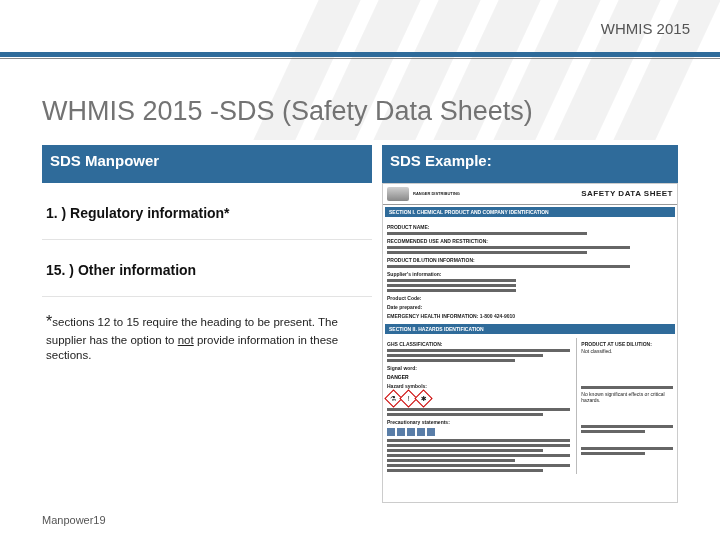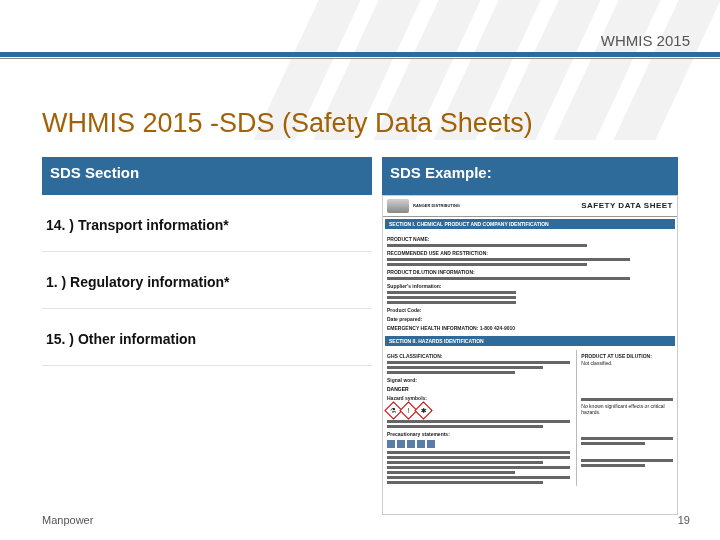--- a/index.html
+++ b/index.html
@@ -25,21 +25,20 @@
   }
   .bg-stripes div {
     width: 42px;
     background: #333;
     height: 100%;
   }
   .header {
     position: relative;
     height: 58px;
     z-index: 1;
-    margin-top: 12px;
   }
   .header-label {
     position: absolute;
     top: 20px;
     right: 30px;
     font-size: 15px;
     color: #555;
   }
   .blue-bar {
     position: absolute;
@@ -55,21 +54,21 @@
     position: absolute;
     left: 0; right: 0; bottom: -2px;
     height: 1px;
     background: #888;
   }
   .title {
     position: relative;
     z-index: 1;
     font-size: 27px;
     font-weight: 400;
-    color: #a16207;
+    color: #737373;
     margin: 38px 0 18px 42px;
   }
   .content {
     position: relative;
     z-index: 1;
     display: flex;
     margin: 0 42px;
     gap: 10px;
   }
   .left-col { width: 330px; }
@@ -173,21 +172,20 @@
     width: 8px; height: 8px;
     background: #5a7ea8;
   }
 
   .footer {
     position: absolute;
     bottom: 14px;
     left: 42px;
     right: 30px;
     display: flex;
-    justify-content: space-between;
     font-size: 11px;
     color: #555;
     z-index: 1;
   }
 </style>
 </head>
 <body>
 
 <div class="bg-stripes">
   <div></div>
@@ -201,24 +199,26 @@
 
 <div class="header">
   <div class="header-label">WHMIS 2015</div>
 </div>
 <div class="blue-bar"></div>
 
 <h1 class="title">WHMIS 2015 -SDS (Safety Data Sheets)</h1>
 
 <div class="content">
   <div class="left-col">
-    <div class="col-header">SDS Section</div>
-    <div class="section-item">14. ) Transport information*</div>
+    <div class="col-header">SDS Manpower</div>
     <div class="section-item">1. ) Regulatory information*</div>
     <div class="section-item">15. ) Other information</div>
+    <div class="footnote">
+      <span class="star">*</span><span>sections 12 to 15 require the heading to be present. The supplier has the option to </span><span class="underline">not</span><span> provide information in these sections.</span>
+    </div>
   </div>
 
   <div class="right-col">
     <div class="col-header">SDS Example:</div>
 
     <div class="sds-doc">
       <div class="sds-top">
         <div class="sds-logo"></div>
         <div style="flex:1">
           <div style="font-size:4px;font-weight:bold;">RANGER DISTRIBUTING</div>

